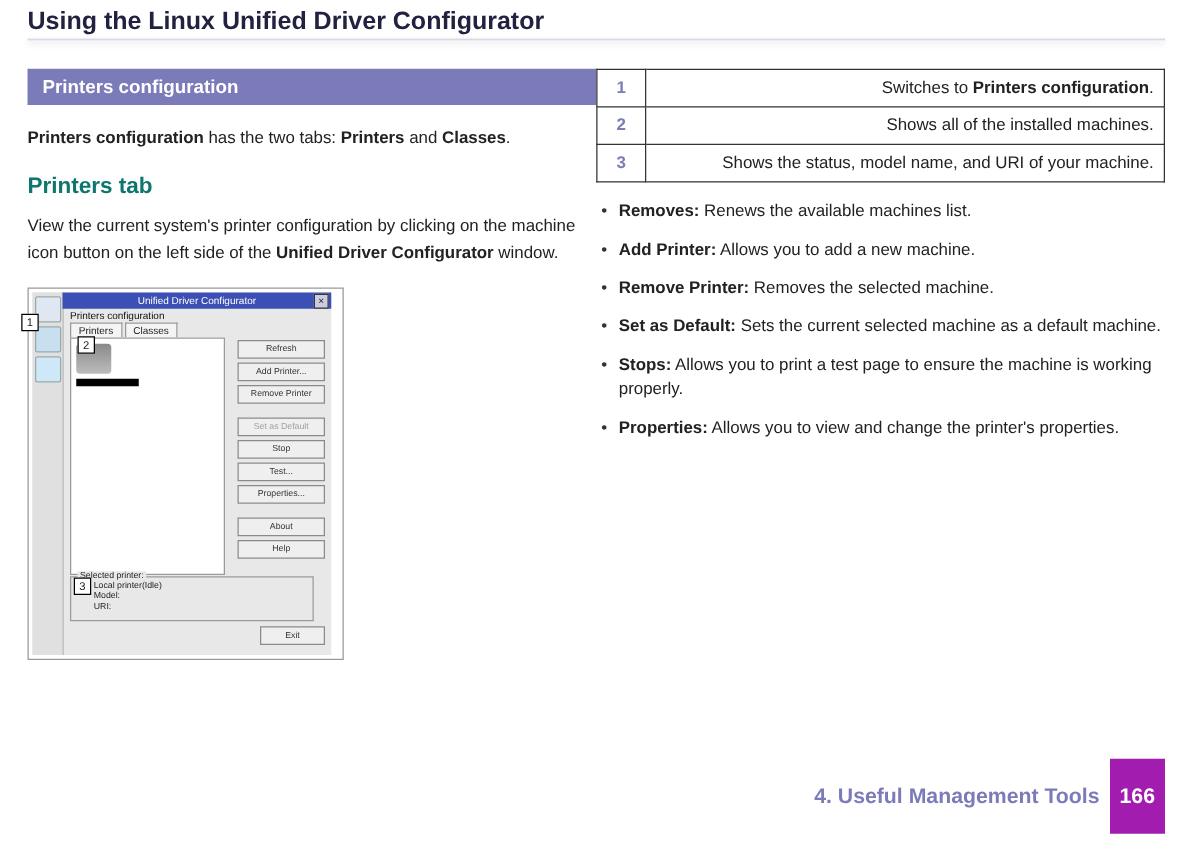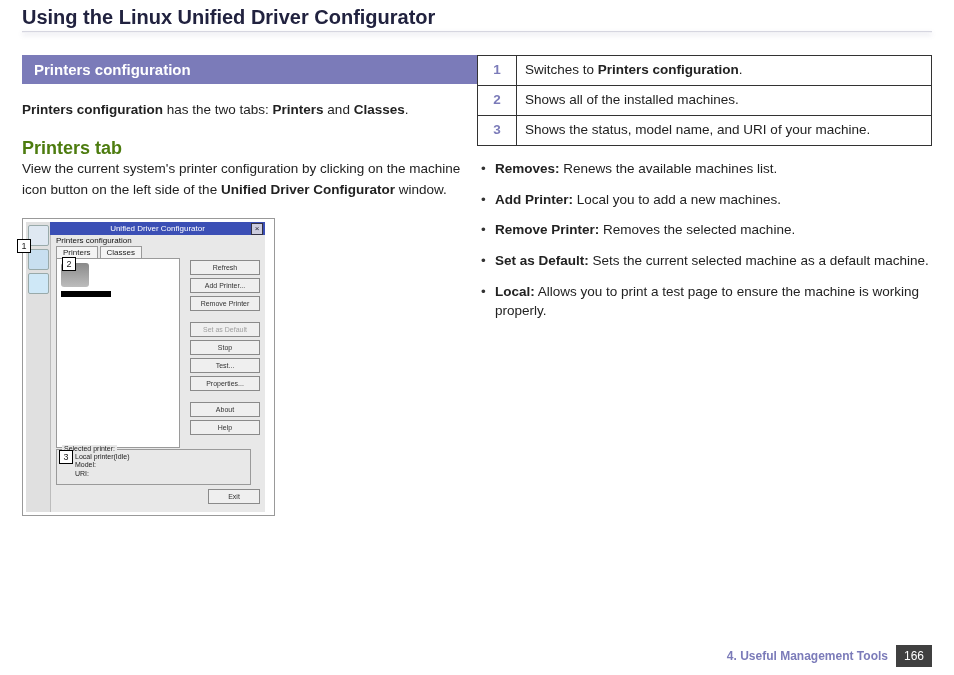--- a/index.html
+++ b/index.html
@@ -3,24 +3,24 @@
 <meta charset="utf-8">
 <style>
   html,body{margin:0;padding:0;font-family:"Segoe UI",Arial,sans-serif;color:#222;background:#fff;}
   .page{width:954px;height:675px;position:relative;box-sizing:border-box;padding:0 22px 0 22px;}
   .title{font-size:20px;font-weight:700;color:#21223f;margin:6px 0 2px 0;}
   .title-underline{height:2px;background:linear-gradient(to bottom,#c8c8d6,rgba(255,255,255,0));margin-bottom:22px;box-shadow:0 2px 5px rgba(100,100,140,.2);}
   .cols{display:flex;}
   .col{flex:1;min-width:0;}
   .section-bar{background:#7b7bb9;color:#fff;font-weight:700;font-size:15px;padding:6px 12px;margin-bottom:16px;}
   .body-text{font-size:13.5px;line-height:1.5;margin:0 0 18px 0;}
-  .sub-heading{font-size:18px;font-weight:700;color:#4d7c0f;margin:8px 0 0 0;}
+  .sub-heading{font-size:18px;font-weight:700;color:#0f766e;margin:8px 0 12px 0;}
   b{font-weight:700;}
   table.legend{border-collapse:collapse;width:100%;margin-bottom:14px;font-size:13.5px;}
-  table.legend td{border:1px solid #333;padding:5px 8px;vertical-align:top;line-height:1.4;}
+  table.legend td{border:1px solid #333;padding:5px 8px;vertical-align:top;line-height:1.4;text-align:right;}
   table.legend td.num{width:22px;text-align:center;font-weight:700;color:#7b7bb9;background:#fff;}
   ul.bullets{list-style:none;padding:0;margin:0;font-size:13.5px;}
   ul.bullets li{position:relative;padding-left:18px;margin:0 0 12px 0;line-height:1.4;}
   ul.bullets li::before{content:"•";position:absolute;left:4px;top:0;color:#333;}
   
   .shot-wrap{border:1px solid #999;width:245px;padding:3px;background:#fff;}
   .shot{position:relative;width:239px;height:290px;background:#e8e8e8;font-family:Arial,sans-serif;}
   .shot .titlebar{position:absolute;left:24px;right:0;top:0;height:13px;background:#3b4fb5;color:#fff;font-size:8px;text-align:center;line-height:13px;}
   .shot .titlebar .x{position:absolute;right:2px;top:1px;width:10px;height:10px;background:#ccd;border:1px solid #334;color:#223;font-size:8px;line-height:9px;text-align:center;}
   .shot .sidebar{position:absolute;left:0;top:0;bottom:0;width:24px;background:#e0e0e0;border-right:1px solid #bcbcbc;}
@@ -32,23 +32,23 @@
   .shot .tab{display:inline-block;border:1px solid #9a9a9a;border-bottom:none;background:#f4f4f4;padding:1px 6px;margin-right:2px;}
   .shot .list{position:absolute;left:30px;top:36px;width:122px;height:188px;background:#fff;border:1px solid #9a9a9a;}
   .shot .list .ico{width:28px;height:24px;margin:4px;background:linear-gradient(#8a8a8a,#bcbcbc);border-radius:3px;}
   .shot .list .row{height:6px;width:50px;background:#000;margin-left:4px;}
   .shot .btncol{position:absolute;right:5px;top:38px;width:70px;}
   .shot .btn{height:13px;border:1px solid #8a8a8a;background:#efefef;font-size:7px;text-align:center;line-height:13px;margin-bottom:3px;color:#333;}
   .shot .btn.dis{color:#a0a0a0;}
   .shot .status{position:absolute;left:30px;top:227px;width:195px;height:36px;border:1px solid #9a9a9a;background:#e8e8e8;font-size:7px;padding:3px 5px 2px 18px;box-sizing:border-box;line-height:1.2;}
   .shot .status .lbl{position:absolute;left:5px;top:-5px;background:#e8e8e8;padding:0 2px;font-size:7px;}
   .shot .exit{position:absolute;right:5px;bottom:5px;width:50px;}
-  .footer{position:absolute;right:22px;bottom:14px;font-size:12px;display:flex;align-items:center;gap:8px;}
+  .footer{position:absolute;right:22px;bottom:14px;font-size:17px;display:flex;align-items:center;gap:8px;}
   .footer .chap{color:#7b7bb9;font-weight:700;}
-  .footer .pg{background:#404040;color:#fff;font-weight:400;padding:4px 8px;}
+  .footer .pg{background:#a21caf;color:#fff;font-weight:700;padding:20px 8px;}
   .gap{height:8px;}
 </style>
 </head>
 <body>
 
 <div class="page">
   <div class="title">Using the Linux Unified Driver Configurator</div>
   <div class="title-underline"></div>
 
   <div class="cols">
@@ -127,24 +127,25 @@
         <tr>
           <td class="num">3</td>
           <td>Shows the status, model name, and URI of your machine.</td>
         </tr>
       </tbody>
         </table>
 
 
       <ul class="bullets">
         <li><b>Removes:</b><span> Renews the available machines list.</span></li>
-        <li><b>Add Printer:</b><span> Local you to add a new machines.</span></li>
+        <li><b>Add Printer:</b><span> Allows you to add a new machine.</span></li>
         <li><b>Remove Printer:</b><span> Removes the selected machine.</span></li>
         <li><b>Set as Default:</b><span> Sets the current selected machine as a default machine.</span></li>
-        <li><b>Local:</b><span> Allows you to print a test page to ensure the machine is working properly.</span></li>
+        <li><b>Stops:</b><span> Allows you to print a test page to ensure the machine is working properly.</span></li>
+        <li><b>Properties:</b><span> Allows you to view and change the printer's properties.</span></li>
       </ul>
     </div>
   </div>
 
   <div class="footer">
     <span class="chap">4.  Useful Management Tools</span>
     <span class="pg">166</span>
   </div>
 </div>
 

